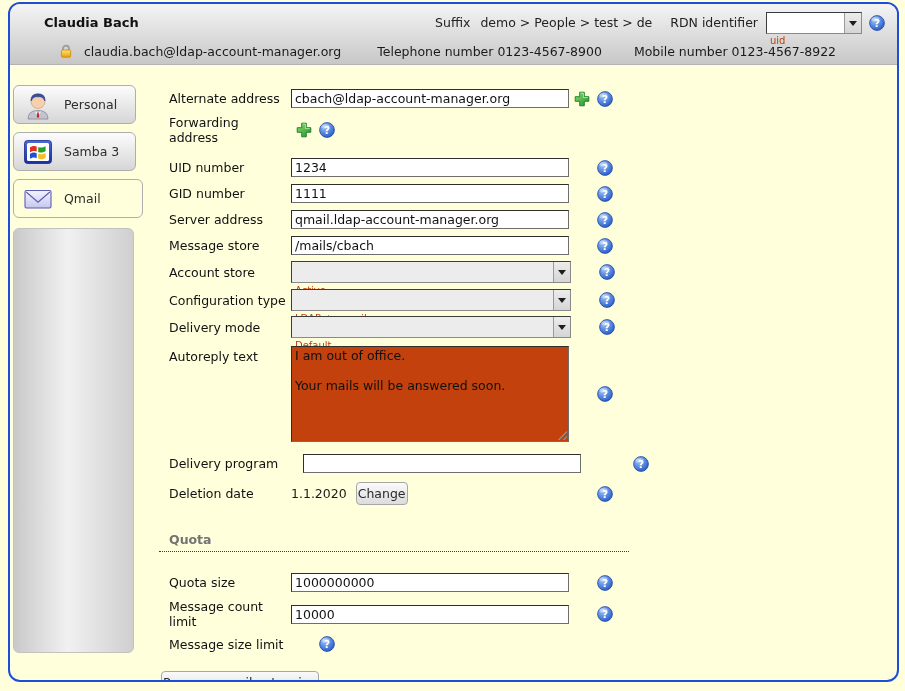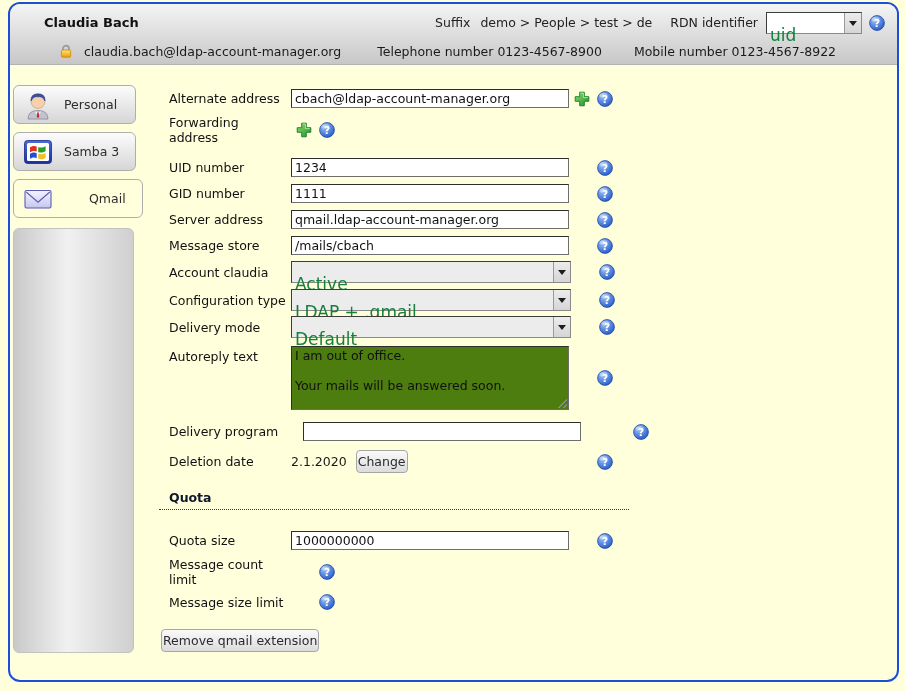--- a/index.html
+++ b/index.html
@@ -35,42 +35,42 @@
   
   .selectwrap {
     position:relative; height:20px; width:278px;
     border:1px solid; border-color:#3c3c3c #8a8a8a #8a8a8a #3c3c3c;
     background:#ececec;
   }
   .selectwrap.small { width:94px; margin-left:8px; background:#fff; }
   .selectwrap select {
     appearance:none; -webkit-appearance:none; -moz-appearance:none;
     width:100%; height:100%; border:0; background:transparent;
-    font-family:"DejaVu Sans","Liberation Sans",sans-serif; font-size:17px;
-    padding:12px 20px 0 3px; color:#15803d; cursor:pointer;
+    font-family:"DejaVu Sans","Liberation Sans",sans-serif; font-size:10px;
+    padding:18px 20px 0 3px; color:#c2410c; cursor:pointer;
   }
   .selbtn {
     position:absolute; right:0; top:0; bottom:0; width:16px;
     background:linear-gradient(#ececec,#d5d5d5);
     border-left:1px solid #9a9a9a;
     display:flex; align-items:center; justify-content:center;
     pointer-events:none;
   }
   .selbtn::after { content:""; width:0; height:0;
     border:4px solid transparent; border-top:5px solid #1d1d1d; margin-top:5px; }
   
   .bodyarea { display:flex; height:615px; }
   .sidebar { width:136px; flex-shrink:0; padding:20px 0 0 3px; display:flex; flex-direction:column; }
   .tab {
     width:121px; height:37px; margin-bottom:8px;
     border:1px solid #aeaeae; border-radius:6px;
     background:linear-gradient(#fcfcfc,#d6d6d6);
     display:flex; align-items:center; cursor:pointer;
   }
-  .tab.active { width:128px; background:#FFFFDC;gap:25px; }
+  .tab.active { width:128px; background:#FFFFDC; }
   .tab .ticon { width:32px; height:32px; margin-left:8px; flex-shrink:0; }
   .tab .tlabel { margin-left:10px; font-size:12.5px; color:#2e2e2e; white-space:nowrap; }
   .filler {
     flex:1; width:119px; margin:2px 0 27px 0;
     border:1px solid #c2c2c2; border-radius:6px;
     background:linear-gradient(to right,#c9c9c9,#f1f1f1 45%,#cfcfcf);
   }
   
   .content { flex:1; padding:24px 0 0 10px; }
   .frow { display:flex; align-items:center; margin-left:10px; }
@@ -79,39 +79,39 @@
     width:278px; height:19px; box-sizing:border-box; flex-shrink:0;
     border:1px solid; border-color:#2e2e2e #6e6e6e #6e6e6e #2e2e2e;
     background:#fff; font-family:"DejaVu Sans","Liberation Sans",sans-serif;
     font-size:12.5px; padding:1px 3px; color:#111;
   }
   .plus { width:16px; height:16px; margin-left:5px; flex-shrink:0; cursor:pointer; }
   .plus.empty { visibility:hidden; cursor:default; }
   .help { width:16px; height:16px; margin-left:7px; flex-shrink:0; cursor:pointer; }
   .tawrap { position:relative; width:278px; flex-shrink:0; }
   textarea.ta {
-    width:278px; height:64px; box-sizing:border-box; display:block;
+    width:278px; height:96px; box-sizing:border-box; display:block;
     border:1px solid; border-color:#2e2e2e #6e6e6e #6e6e6e #2e2e2e;
-    background:#4d7c0f; font-family:"DejaVu Sans","Liberation Sans",sans-serif;
+    background:#c2410c; font-family:"DejaVu Sans","Liberation Sans",sans-serif;
     font-size:12.5px; padding:1px 3px; resize:none; color:#111;
   }
   .rhandle { position:absolute; right:2px; bottom:2px; width:11px; height:11px;
     background:repeating-linear-gradient(135deg,transparent 0 2px,#8a8a8a 2px 3.5px);
     clip-path:polygon(100% 0,100% 100%,0 100%); pointer-events:none; }
   .btn {
     font-family:"DejaVu Sans","Liberation Sans",sans-serif; font-size:12.5px; color:#2a2a2a;
     background:linear-gradient(#fafafa,#dcdcdc);
     border:1px solid #a6a6a6; border-radius:4px;
     padding:3px 1px; cursor:pointer; white-space:nowrap;
   }
   .datetext { margin-right:9px; }
   .qhead {
-    margin:17px 0 0 0; width:460px;
+    margin:27px 0 0 0; width:460px;
     border-bottom:1px dotted #3a3a3a; padding:0 0 4px 10px;
-    font-weight:bold; color:#0f172a;
+    font-weight:bold; color:#737373;
   }
   .mb7 { margin-bottom:7px; } .mb13 { margin-bottom:13px; }
   .mb6 { margin-bottom:6px; } .mb5 { margin-bottom:5px; }
   .mb8 { margin-bottom:8px; } .mb12 { margin-bottom:12px; } .mb9 { margin-bottom:9px;gap:12px; }
   .mt21 { margin-top:21px; }
   .ta-label { align-self:flex-start; padding-top:3px; }
   .removerow { margin:19px 0 0 2px; }
   svg { display:block; }
 </style>
 </head>
@@ -277,21 +277,21 @@
         <input class="txt" type="text" value="/mails/cbach" style="">
         <span class="plus empty"></span>
         <svg class="help" viewBox="0 0 16 16">
           <circle cx="8" cy="8" r="7.4" fill="url(#hg)" stroke="#1d49a8" stroke-width="0.8"></circle>
           <ellipse cx="6.5" cy="4.4" rx="4" ry="2.2" fill="#fff" opacity="0.35"></ellipse>
           <text x="8" y="12" text-anchor="middle" font-size="10.5" font-weight="bold" fill="#fff" font-family="DejaVu Sans">?</text>
         </svg>
       </div>
 
       <div class="frow mb6">
-        <span class="flabel">Account claudia</span>
+        <span class="flabel">Account store</span>
         <span class="selectwrap">
           <select><option>Active</option></select>
           <span class="selbtn"></span>
         </span>
         <span class="plus empty"></span>
         <svg class="help" viewBox="0 0 16 16">
           <circle cx="8" cy="8" r="7.4" fill="url(#hg)" stroke="#1d49a8" stroke-width="0.8"></circle>
           <ellipse cx="6.5" cy="4.4" rx="4" ry="2.2" fill="#fff" opacity="0.35"></ellipse>
           <text x="8" y="12" text-anchor="middle" font-size="10.5" font-weight="bold" fill="#fff" font-family="DejaVu Sans">?</text>
         </svg>
@@ -348,21 +348,21 @@
         <svg class="help" viewBox="0 0 16 16">
           <circle cx="8" cy="8" r="7.4" fill="url(#hg)" stroke="#1d49a8" stroke-width="0.8"></circle>
           <ellipse cx="6.5" cy="4.4" rx="4" ry="2.2" fill="#fff" opacity="0.35"></ellipse>
           <text x="8" y="12" text-anchor="middle" font-size="10.5" font-weight="bold" fill="#fff" font-family="DejaVu Sans">?</text>
         </svg>
       </div>
 
       <div class="frow">
         <span class="flabel">Deletion date</span>
         <span style="width:278px; flex-shrink:0; display:flex; align-items:center;">
-          <span class="datetext">2.1.2020</span>
+          <span class="datetext">1.1.2020</span>
           <button class="btn">Change</button>
         </span>
         <span class="plus empty"></span>
         <svg class="help" viewBox="0 0 16 16">
           <circle cx="8" cy="8" r="7.4" fill="url(#hg)" stroke="#1d49a8" stroke-width="0.8"></circle>
           <ellipse cx="6.5" cy="4.4" rx="4" ry="2.2" fill="#fff" opacity="0.35"></ellipse>
           <text x="8" y="12" text-anchor="middle" font-size="10.5" font-weight="bold" fill="#fff" font-family="DejaVu Sans">?</text>
         </svg>
       </div>
 
@@ -374,20 +374,21 @@
         <span class="plus empty"></span>
         <svg class="help" viewBox="0 0 16 16">
           <circle cx="8" cy="8" r="7.4" fill="url(#hg)" stroke="#1d49a8" stroke-width="0.8"></circle>
           <ellipse cx="6.5" cy="4.4" rx="4" ry="2.2" fill="#fff" opacity="0.35"></ellipse>
           <text x="8" y="12" text-anchor="middle" font-size="10.5" font-weight="bold" fill="#fff" font-family="DejaVu Sans">?</text>
         </svg>
       </div>
 
       <div class="frow mb7">
         <span class="flabel">Message count limit</span>
+        <input class="txt" type="text" value="10000" style="">
         <span class="plus empty"></span>
         <svg class="help" viewBox="0 0 16 16">
           <circle cx="8" cy="8" r="7.4" fill="url(#hg)" stroke="#1d49a8" stroke-width="0.8"></circle>
           <ellipse cx="6.5" cy="4.4" rx="4" ry="2.2" fill="#fff" opacity="0.35"></ellipse>
           <text x="8" y="12" text-anchor="middle" font-size="10.5" font-weight="bold" fill="#fff" font-family="DejaVu Sans">?</text>
         </svg>
       </div>
 
       <div class="frow">
         <span class="flabel">Message size limit</span>

